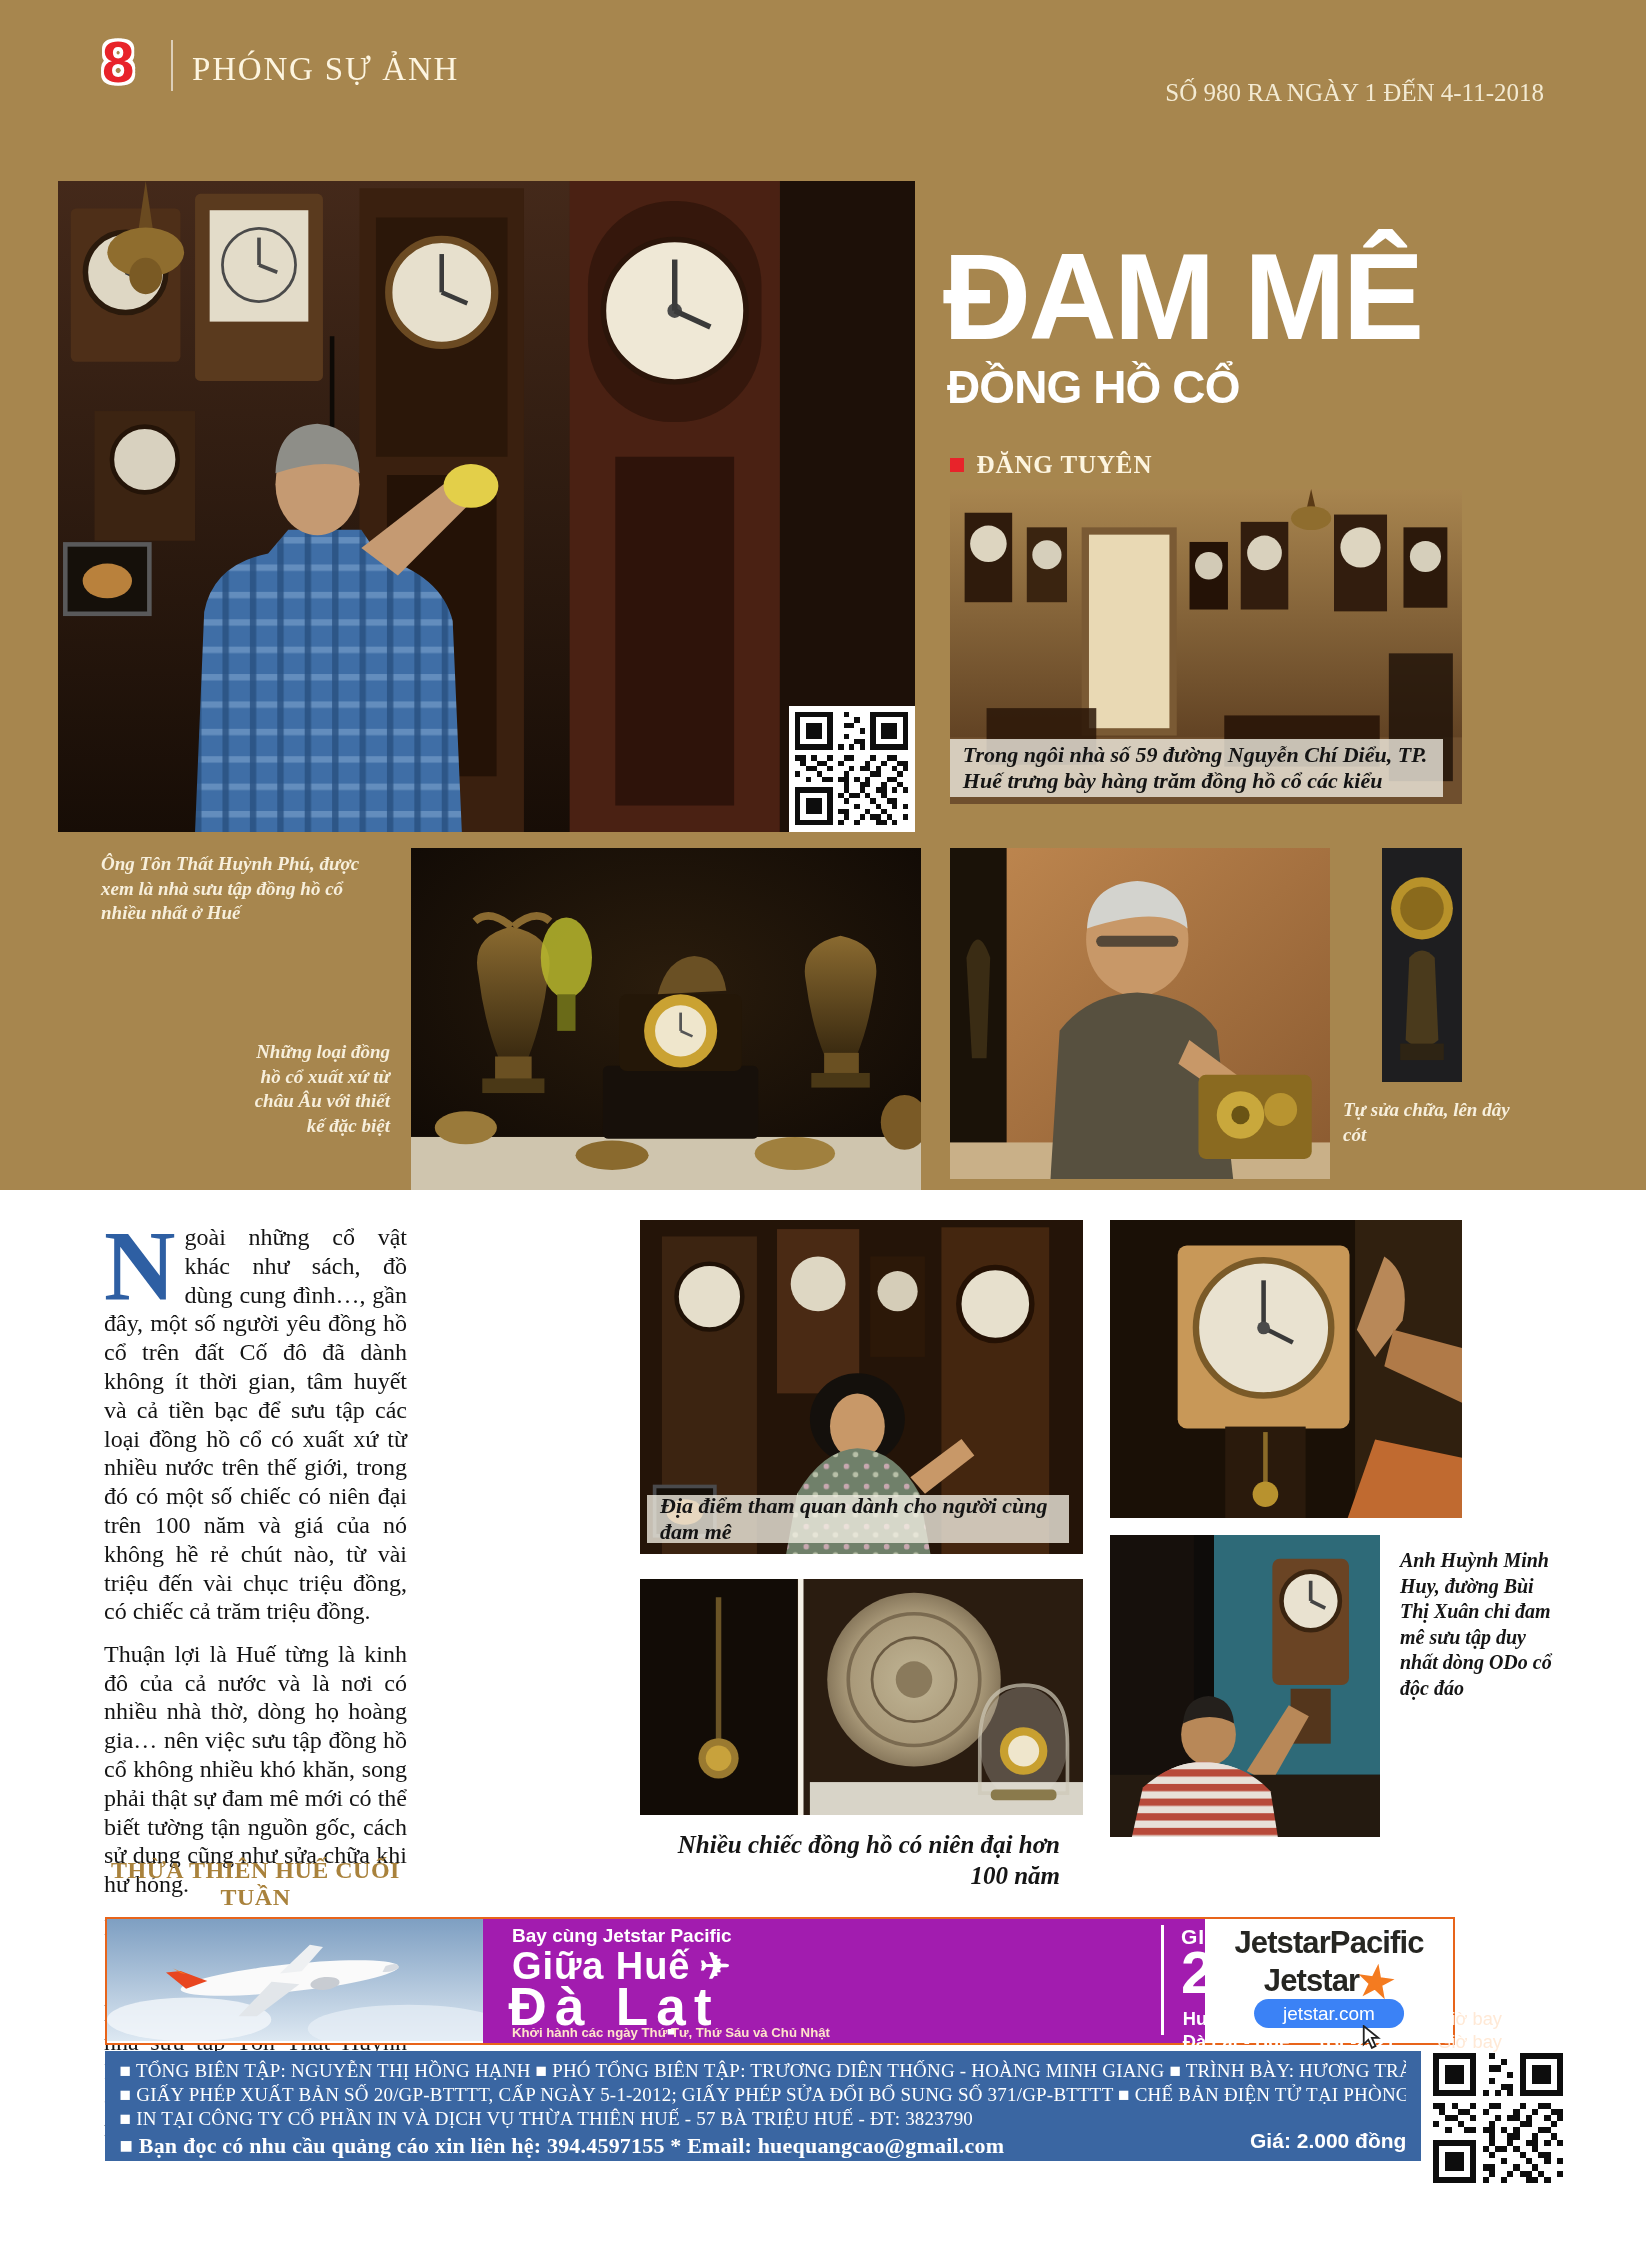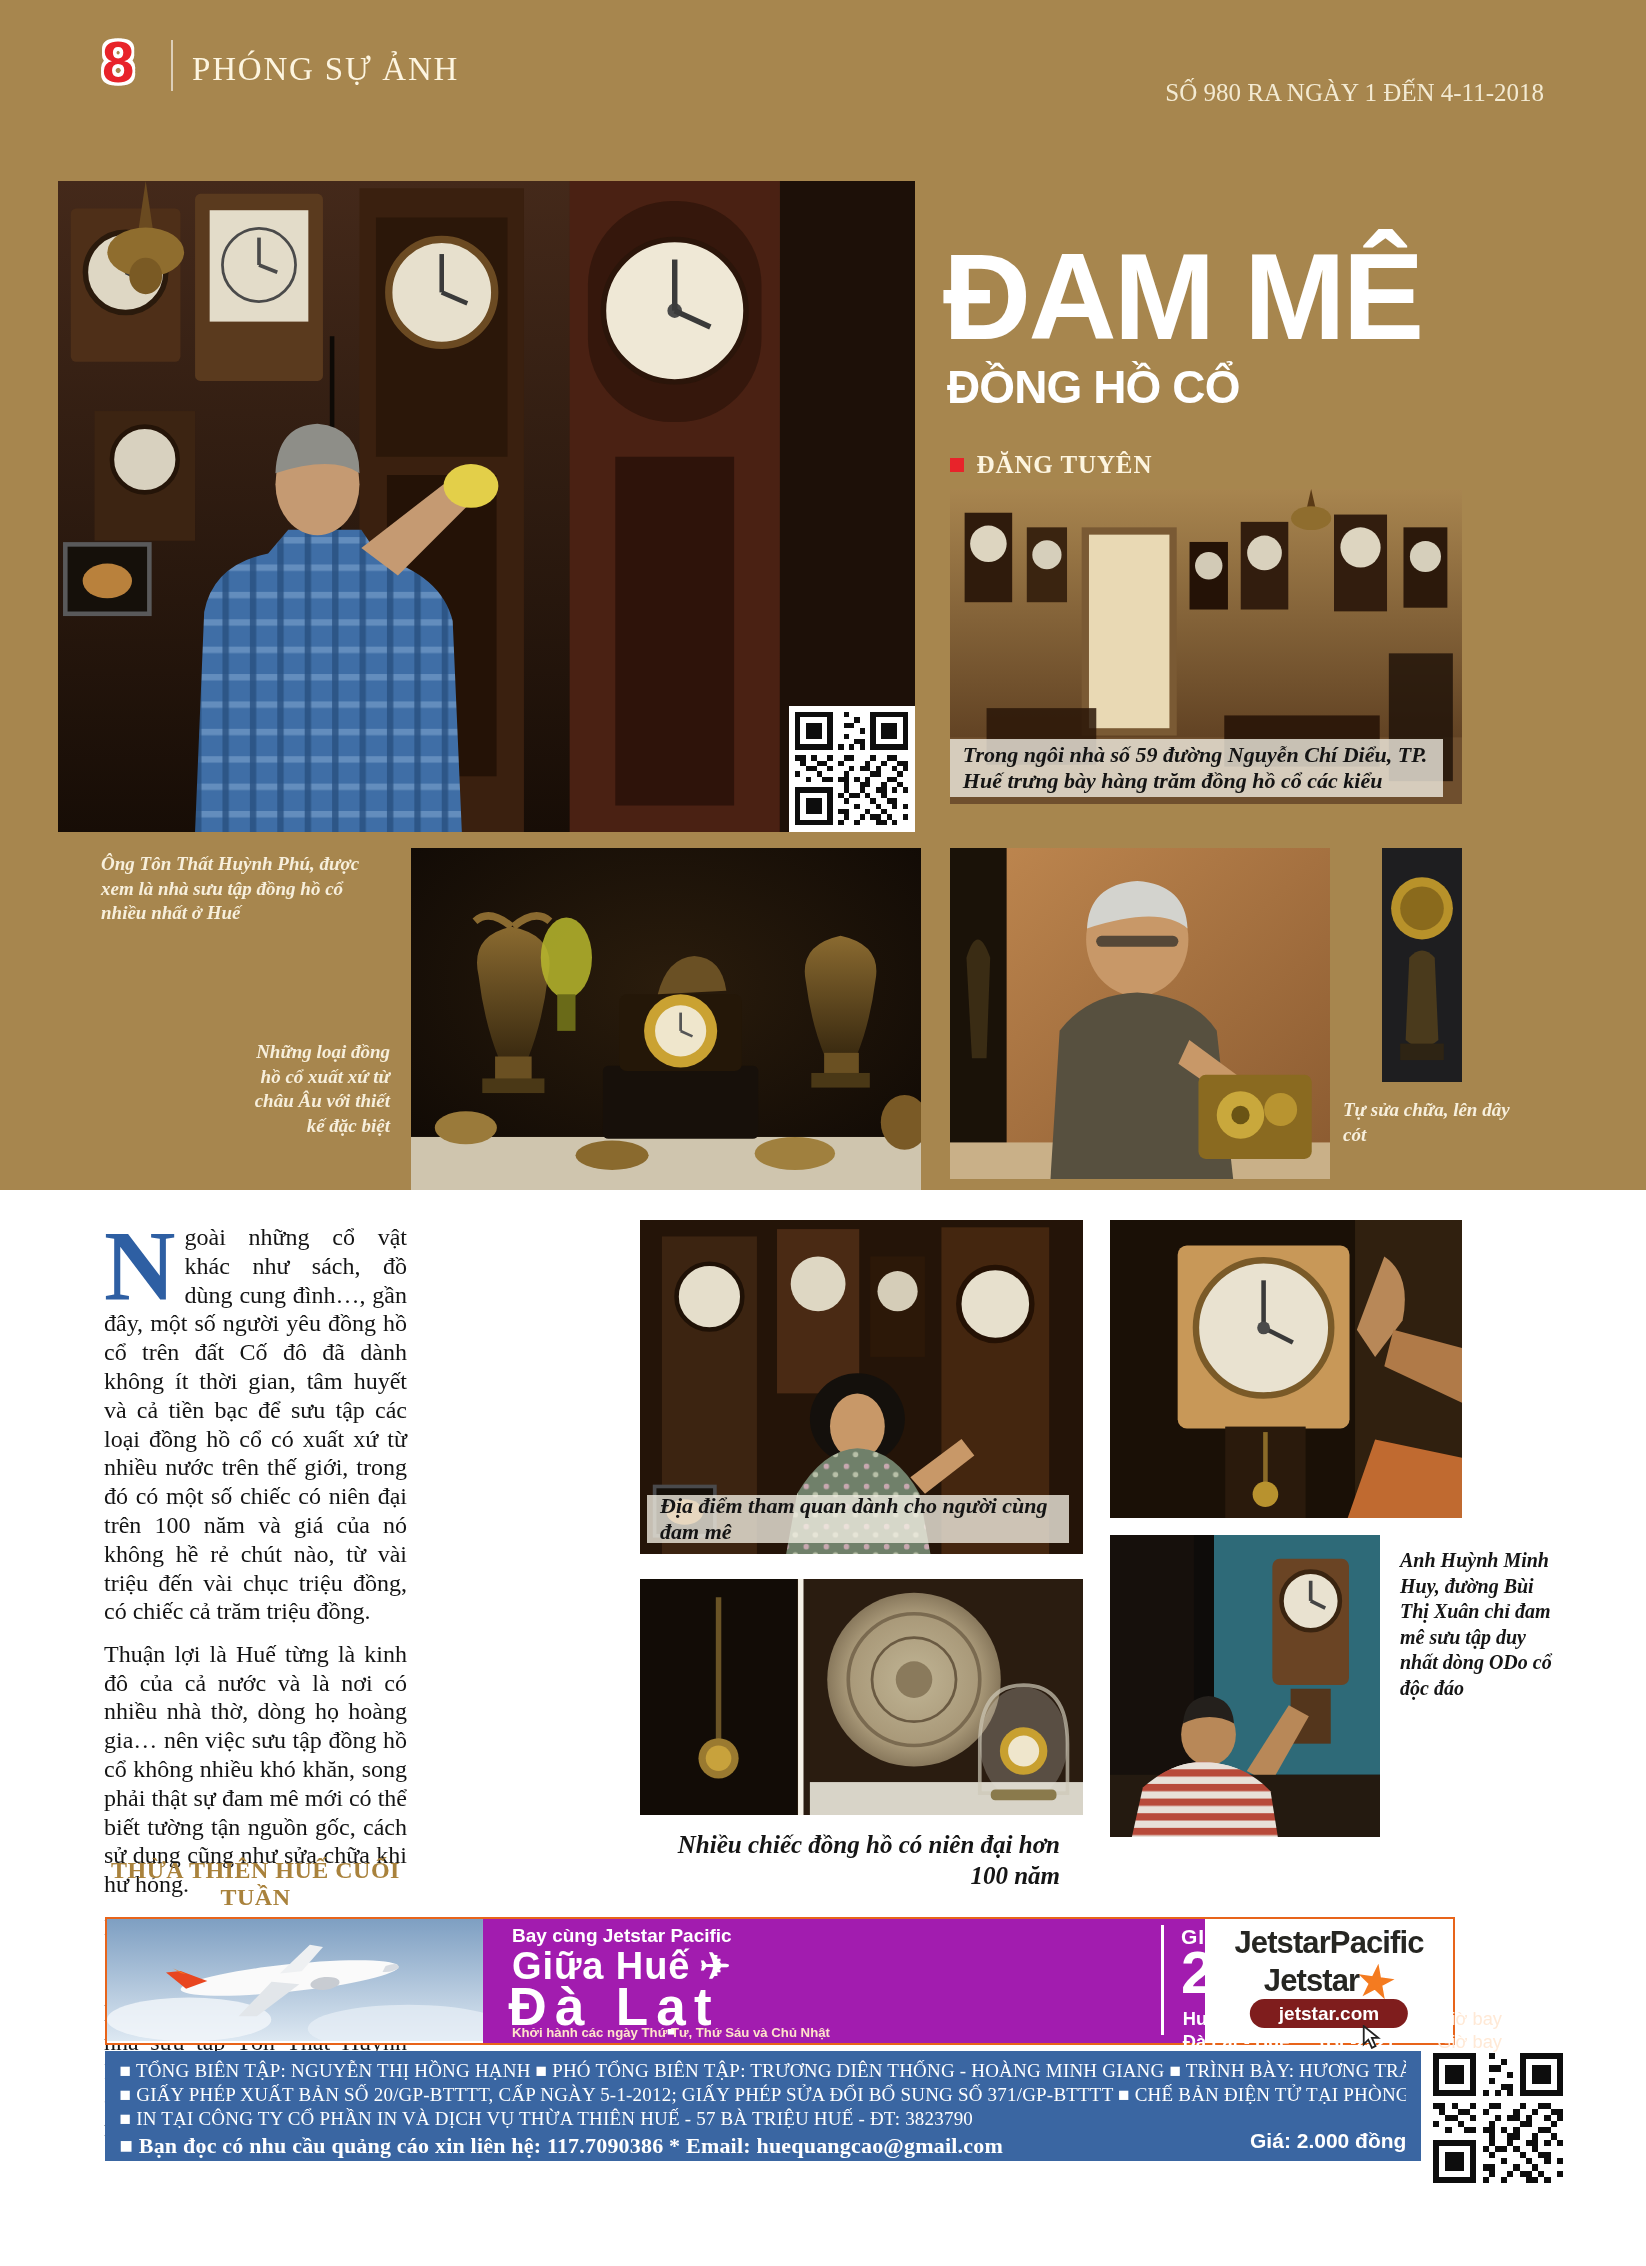--- a/index.html
+++ b/index.html
@@ -45,21 +45,21 @@
 .ad-flights{position:absolute;left:1.8px;top:88px}
 .flight{font-size:18.3px;line-height:23px;white-space:nowrap}
 .f-route{display:inline-block;width:137px;font-weight:bold}
 .f-code{display:inline-block;width:101px;font-weight:bold}
 .f-label{display:inline-block;margin:0 7.3px 0 16.4px;font-weight:normal;color:#ffe9d6}
 .f-time{font-weight:bold}
 .ad-brand{flex:1;height:100%;background:#fff;position:relative;font-family:"Liberation Sans",sans-serif;text-align:center}
 .brand1{position:absolute;left:0;right:0;top:6.4px;font-size:31px;font-weight:900;color:#262622;letter-spacing:-0.9px}
 .brand2{position:absolute;left:0;right:0;top:38px;font-size:31px;font-weight:900;color:#262622;letter-spacing:-0.9px}
 .brand2 .star{color:#f47b20;font-size:42px;display:inline-block;transform:rotate(8deg);vertical-align:-5.5px;margin-left:-1.8px}
-.pill{position:absolute;left:50%;transform:translateX(-50%);top:80px;background:#7f1d1d;color:#fff;font-size:19px;font-weight:bold;border-radius:18.3px;padding:3.7px 29px;white-space:nowrap}
+.pill{position:absolute;left:50%;transform:translateX(-50%);top:80px;background:#3b82f6;color:#fff;font-size:19px;font-weight:normal;border-radius:18.3px;padding:3.7px 29px;white-space:nowrap}
 .cursor-icon{position:absolute;left:63%;top:106px;width:20px;height:24px}
 
 .footerbar{background:#3a66a2;color:#fff;padding:8.2px 14.6px 7.3px;position:relative}
 .footer-line{font-size:19px;line-height:24px;letter-spacing:0.2px;white-space:nowrap;overflow:hidden}
 .footer-line-bold{font-size:22px;font-weight:bold;margin-top:2.7px}
 .price-tag{position:absolute;right:14.6px;bottom:8.2px;font-family:"Liberation Sans",sans-serif;font-weight:bold;font-size:21px;color:#fff}
 </style>
 </head>
 <body>
 
@@ -498,21 +498,21 @@
    <path d="M3 1 L3 21 L8 16 L12 25 L16 23 L12 14 L19 14 Z" fill="#fff" stroke="#222" stroke-width="2"></path>
   </svg>
  </div>
 </div>
 
 <div class="abs footerbar" style="left:105px;top:2051px;width:1316px;height:110px">
  <div>
       <div class="footer-line">■  TỔNG BIÊN TẬP: NGUYỄN THỊ HỒNG HẠNH ■ PHÓ TỔNG BIÊN TẬP: TRƯƠNG DIÊN THỐNG - HOÀNG MINH GIANG ■ TRÌNH BÀY: HƯƠNG TRÀ</div>
       <div class="footer-line">■  GIẤY PHÉP XUẤT BẢN SỐ 20/GP-BTTTT, CẤP NGÀY 5-1-2012; GIẤY PHÉP SỬA ĐỔI BỔ SUNG SỐ 371/GP-BTTTT ■ CHẾ BẢN ĐIỆN TỬ TẠI PHÒNG VI TÍNH TÒA SOẠN</div>
       <div class="footer-line">■  IN TẠI CÔNG TY CỔ PHẦN IN VÀ DỊCH VỤ THỪA THIÊN HUẾ - 57 BÀ TRIỆU HUẾ - ĐT: 3823790</div>
-      <div class="footer-line footer-line-bold">■  Bạn đọc có nhu cầu quảng cáo xin liên hệ: 117.7090386 * Email: huequangcao@gmail.com</div>
+      <div class="footer-line footer-line-bold">■  Bạn đọc có nhu cầu quảng cáo xin liên hệ: 394.4597155 * Email: huequangcao@gmail.com</div>
     </div>
  <div class="price-tag">Giá: 2.000 đồng</div>
 </div>
 <div class="abs" style="left:1433px;top:2053px;width:130px;height:130px;background:#fff">
  <svg class="qrsvg" viewBox="0 0 21 21">
       <use href="#qrsym"></use>
     </svg>
 </div>
 
 

